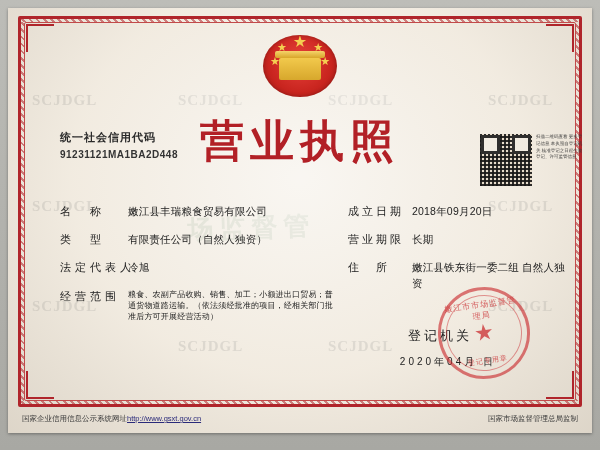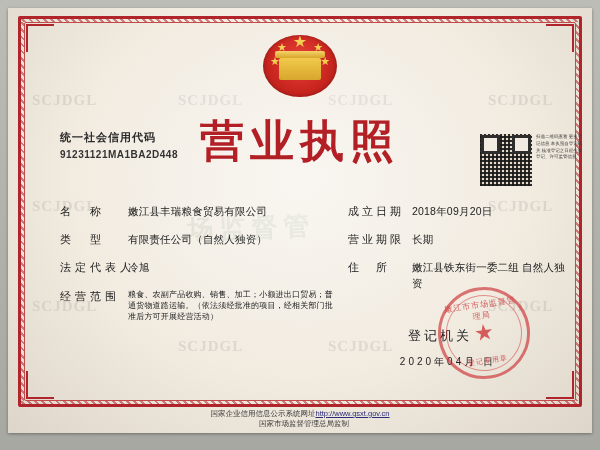--- a/index.html
+++ b/index.html
@@ -319,24 +319,23 @@
 
   
   .footer {
     position: absolute;
     left: 0; right: 0;
     bottom: 4px;
     height: 20px;
     display: flex;
     align-items: center;
     justify-content: space-between;
-    padding: 0 6px;
+    padding: 0 14px;
     font-size: 7.5px;
     color: #3a3a3a;
-    flex-direction: column;
   }
   .footer .url { color: #2a2a7a; text-decoration: underline; }
   .footer .left { white-space: nowrap; }
   .footer .right { white-space: nowrap; margin-left: 8px; }
 
   
   .secprint {
     position: absolute;
     left: 180px; top: 200px;
     width: 260px; height: 70px;

